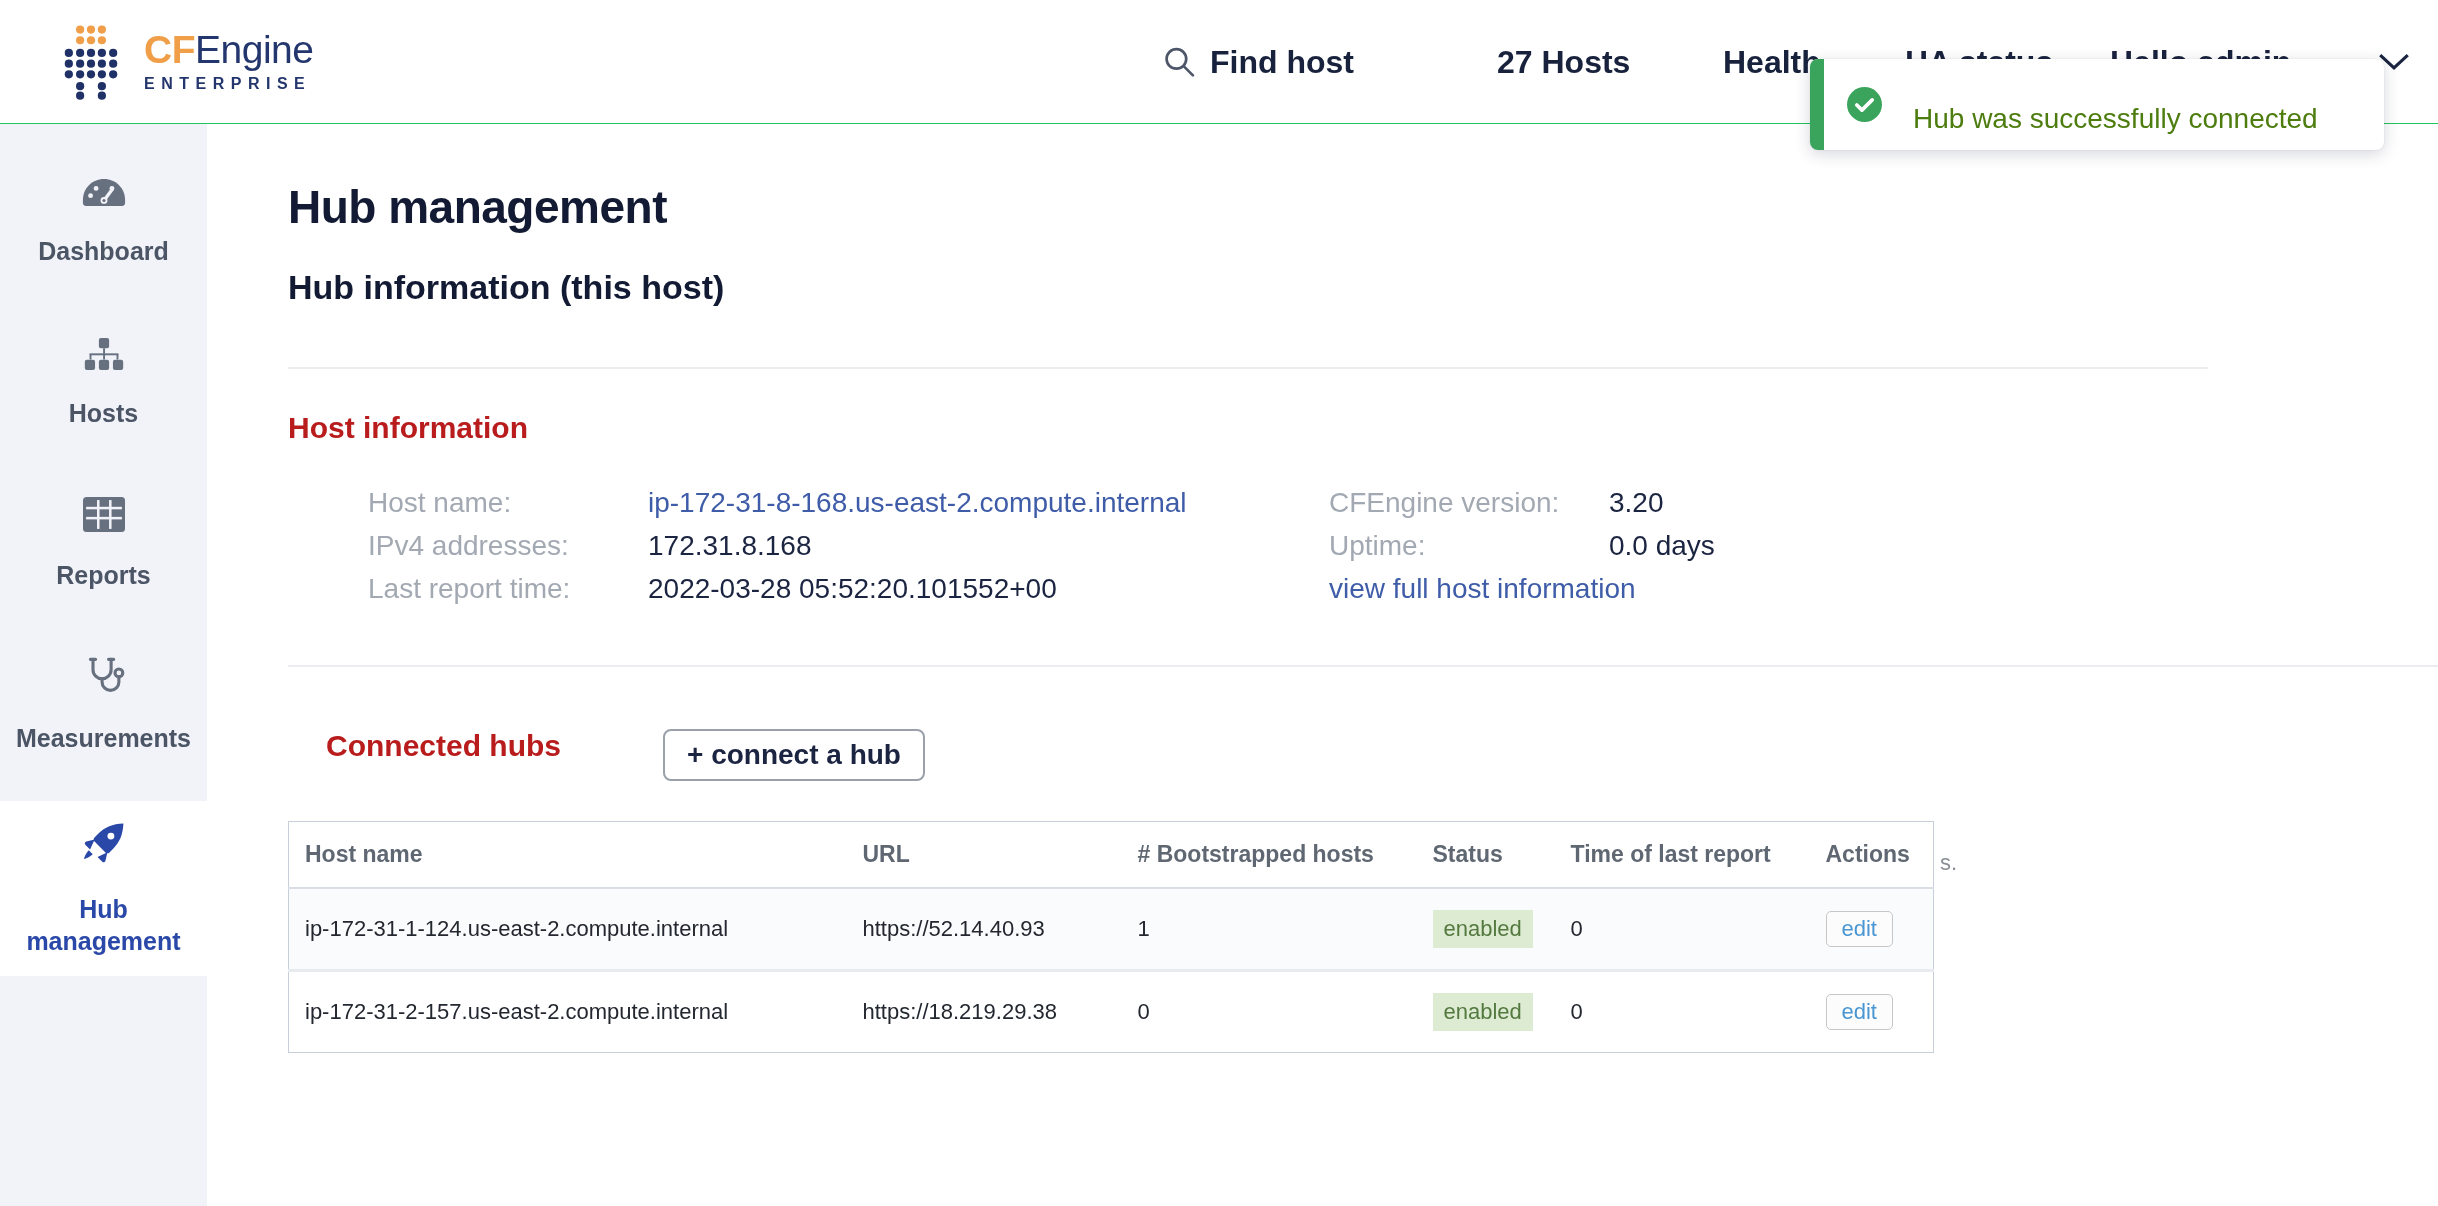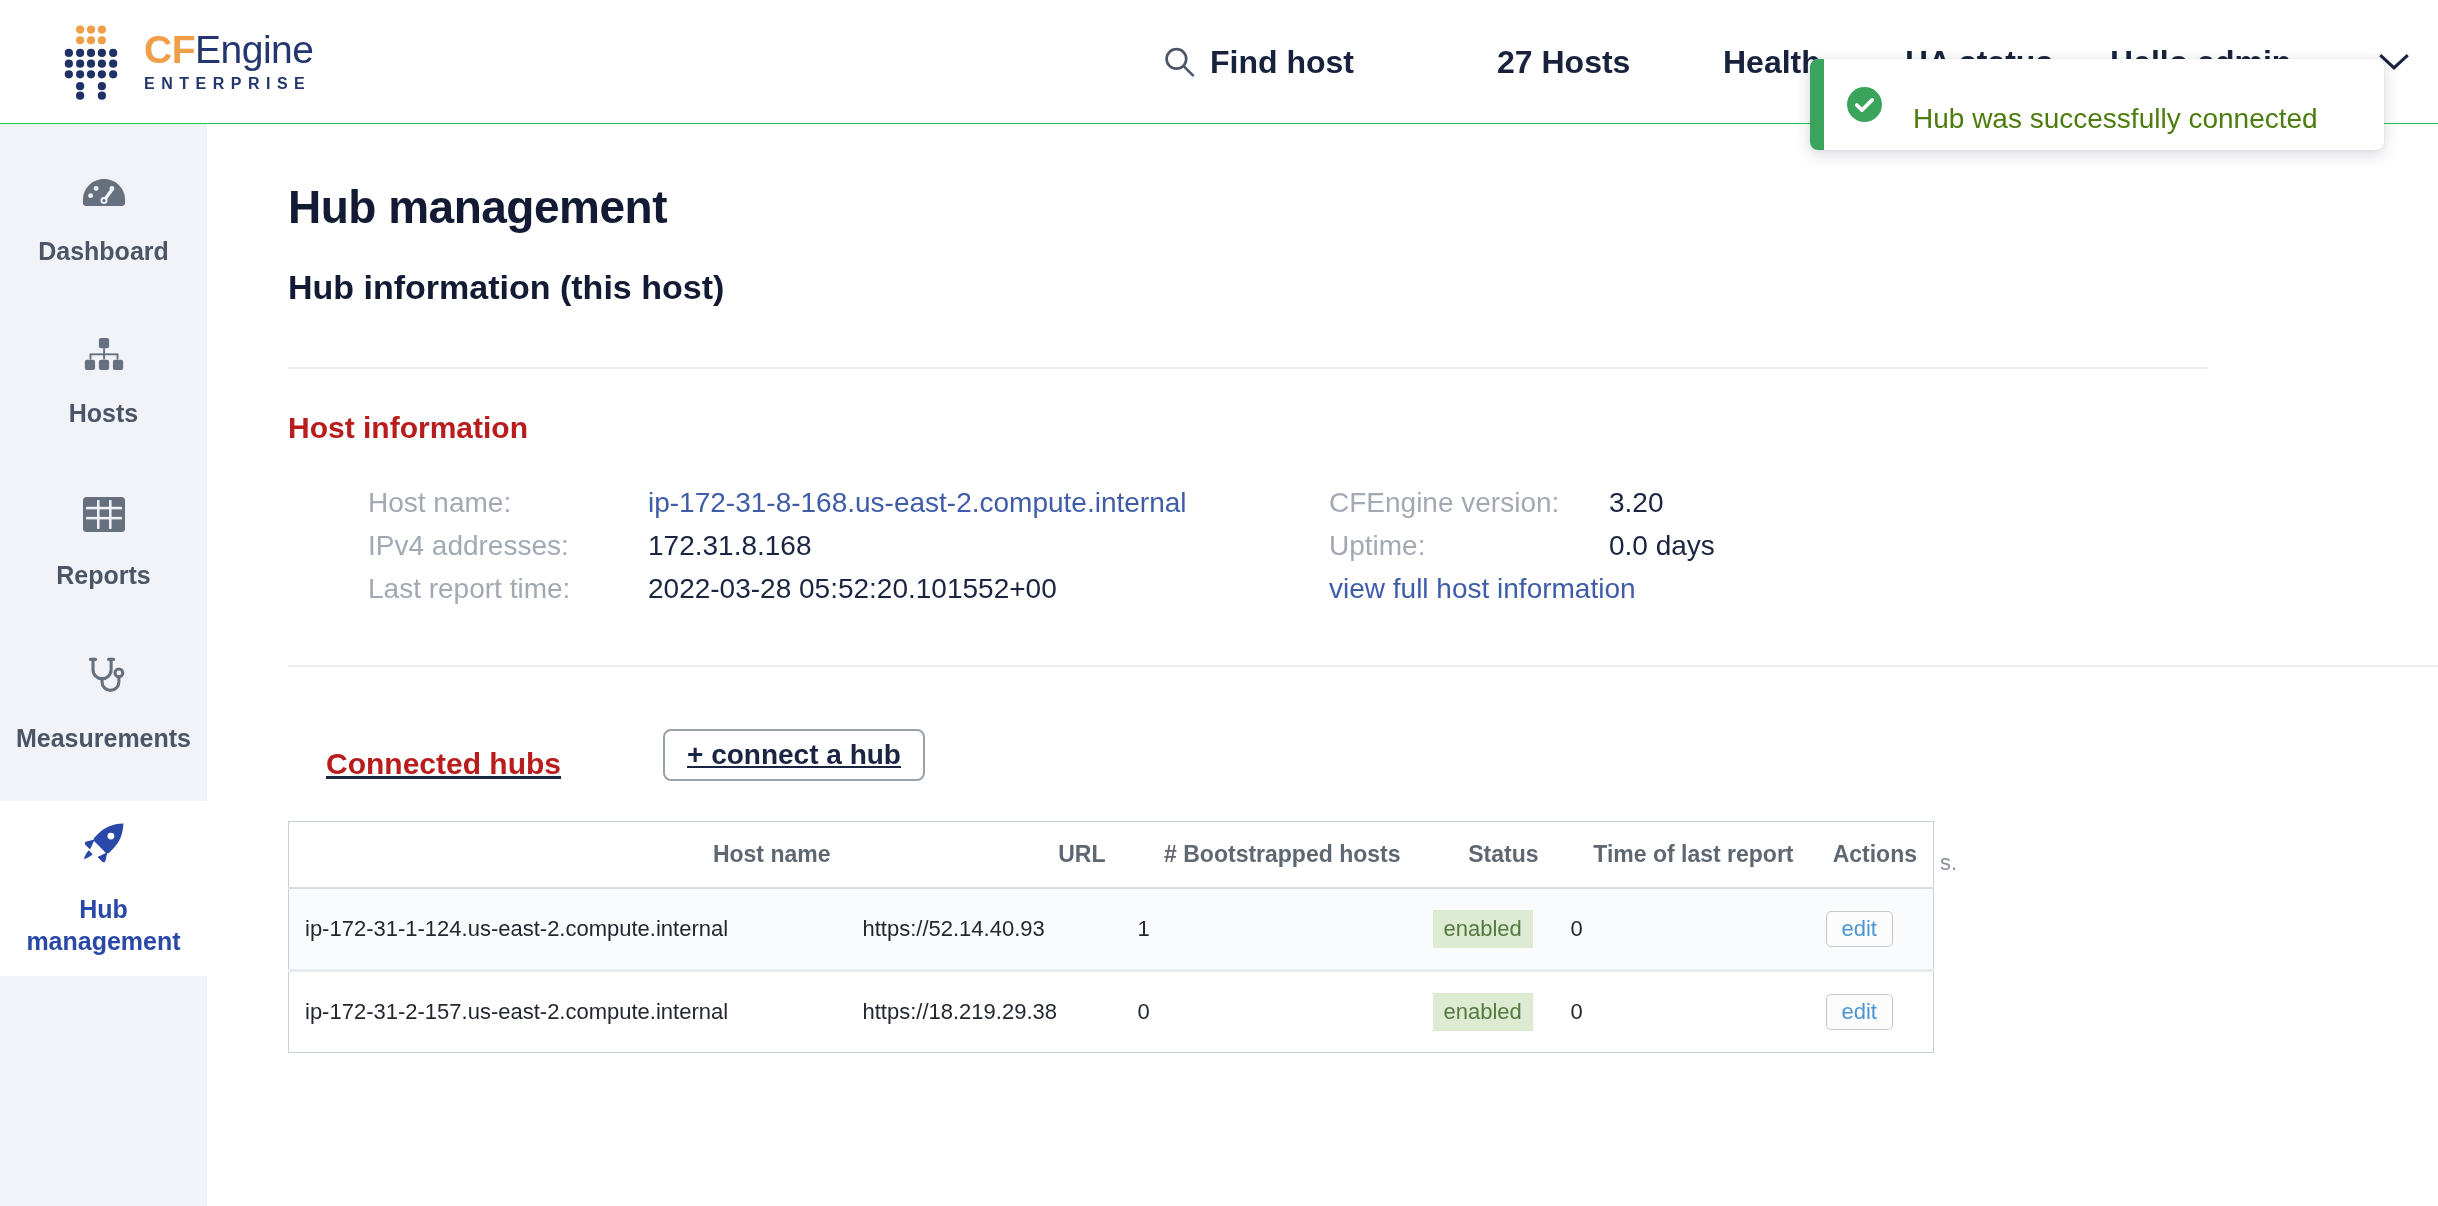--- a/index.html
+++ b/index.html
@@ -62,29 +62,29 @@
   .section-heading { font-size:30px; font-weight:700; color:#b91c1c; }
   .host-info { margin-top:42px; }
   .info-grid { margin-top:36px; padding-left:80px; display:flex; font-size:28px; }
   .info-col-left { width:961px; flex:0 0 auto; }
   .info-row { display:flex; line-height:43px; }
   .info-label { width:280px; flex:0 0 auto; color:#a3a9b3; }
   .info-value { color:#1b2440; }
   a.link { color:#3e5ca8; text-decoration:none; cursor:pointer; }
 
   .connected { margin-top:62px; }
-  .connected-head { display:flex; align-items:flex-end; margin-left:38px;text-decoration:underline; }
+  .connected-head { display:flex; align-items:flex-start; margin-left:38px; }
   .connect-btn { margin-left:102px; padding:8px 22px; font-size:28px; font-weight:600;
     color:#1b2440; background:#fff; border:2px solid #9aa1ab; border-radius:8px;
     cursor:pointer; font-family:inherit; }
 
   .table-wrap { margin-top:40px; position:relative; }
   table.hub-table { width:1646px; border-collapse:collapse; background:#fff;
     border:1px solid #c7cfdb; font-size:22px; color:#23272f; }
-  .hub-table th { font-size:23px; font-weight:600; color:#5f6772; text-align:right;
+  .hub-table th { font-size:23px; font-weight:600; color:#5f6772; text-align:left;
     padding:19px 16px; border-bottom:2px solid #d9dde4; white-space:nowrap; }
   .hub-table td { padding:21px 16px; white-space:nowrap; }
   .hub-table tbody tr.row-odd  { background:#fafbfc; }
   .hub-table tbody tr.row-odd td { border-bottom:3px solid #e7eaef; }
   .status-badge { display:inline-block; background:#dcebd2; color:#54793f;
     padding:6px 11px; font-size:22px; }
   .edit-btn { background:#fcfcfc; border:1px solid #c7c7c7; border-radius:5px;
     color:#4a96d2; font-size:22px; padding:4px 15px; cursor:pointer; font-family:inherit; }
   .stray { position:absolute; left:1652px; top:29px; color:#8a8f98; font-size:22px; }
 </style>

